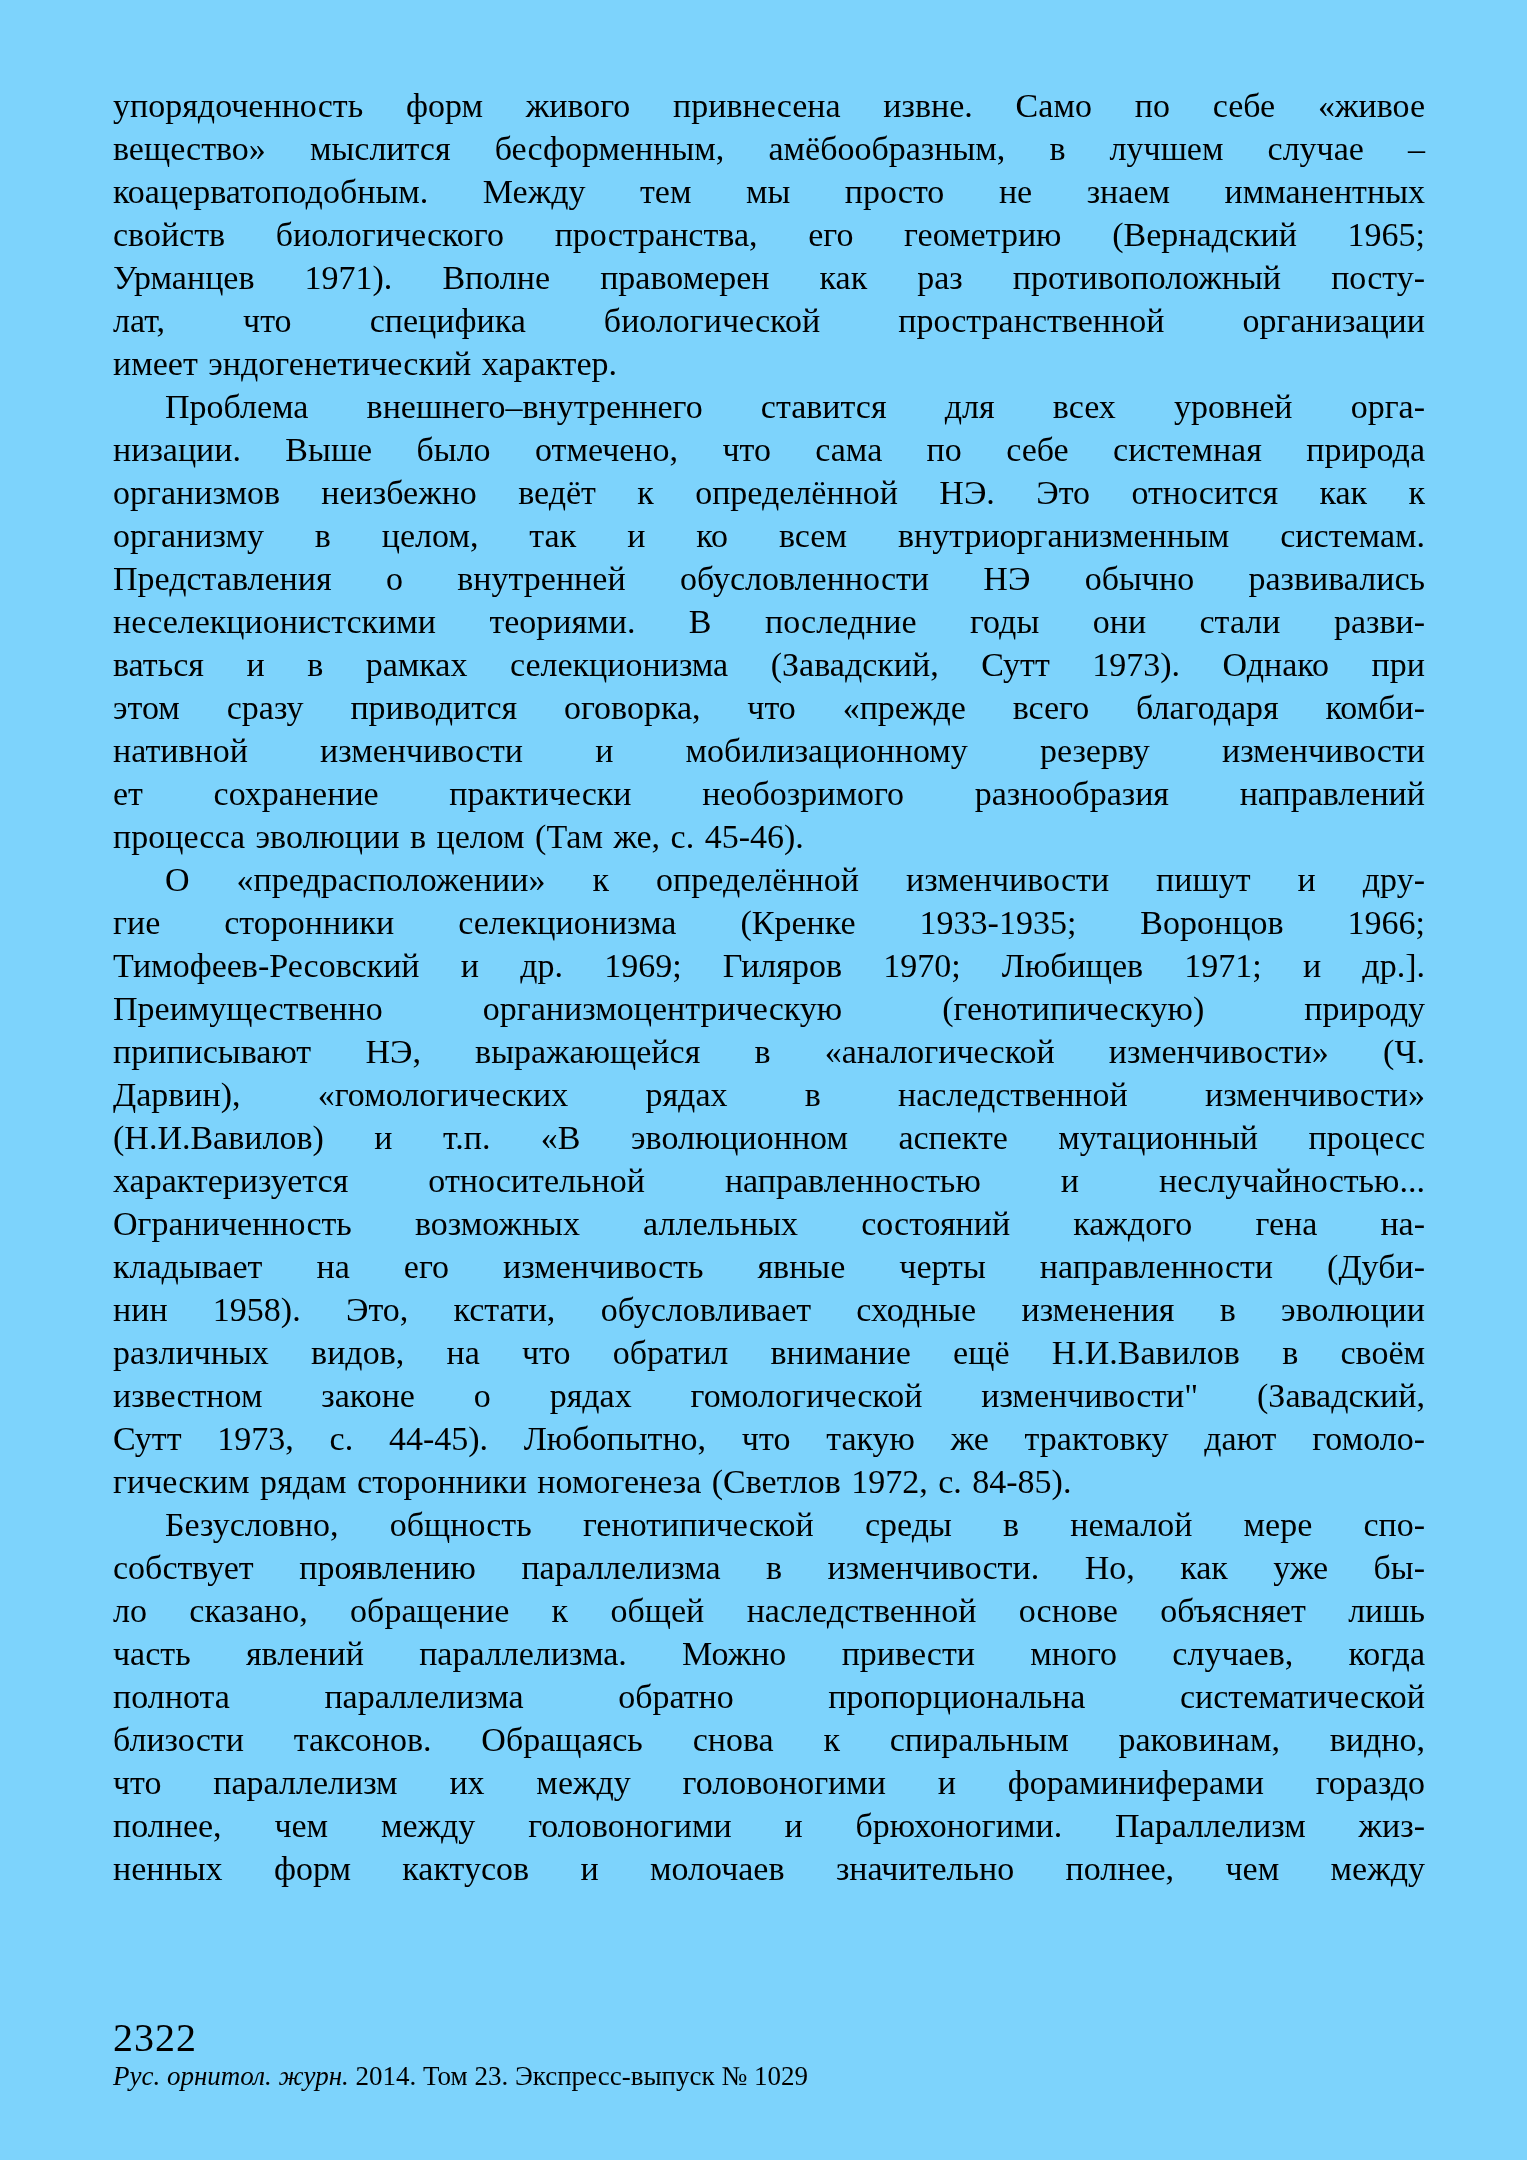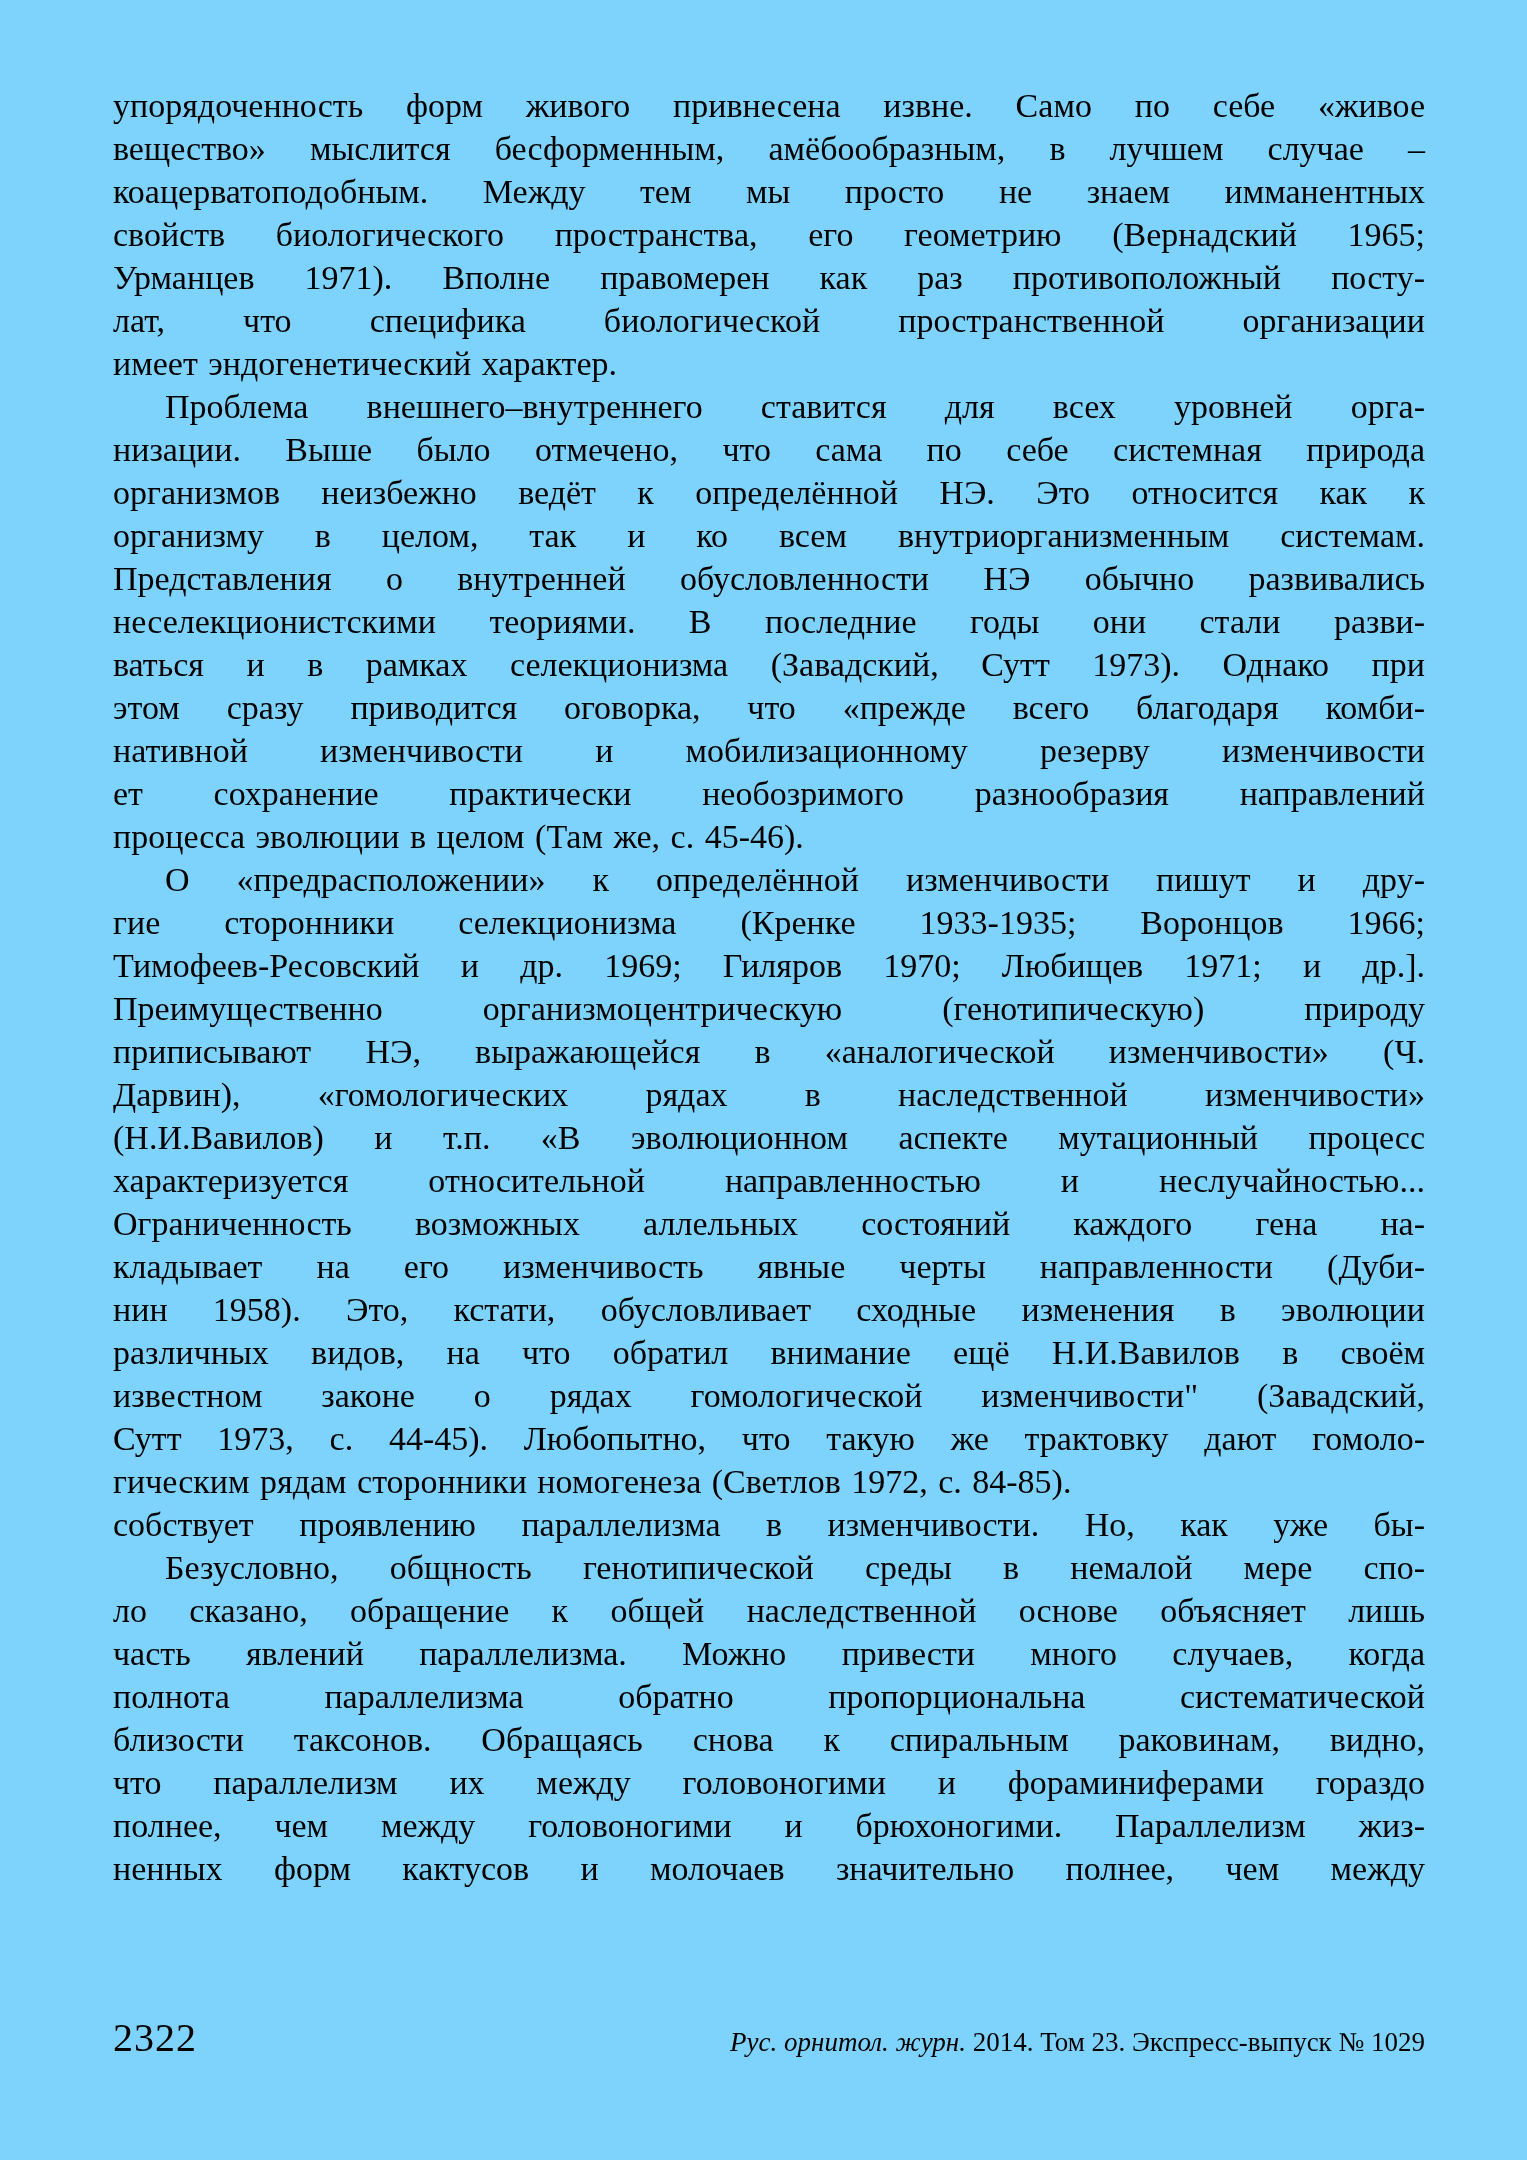--- a/index.html
+++ b/index.html
@@ -42,20 +42,21 @@
     text-align-last: left;
   }
   .footer {
     position: absolute;
     left: 113px;
     right: 102px;
     top: 2014px;
     display: flex;
     justify-content: space-between;
     align-items: baseline;
+    flex-direction: column;
   }
   .page-number {
     font-size: 40px;
     letter-spacing: 1px;
   }
   .journal-ref {
     font-size: 27px;
   }
   .journal-ref .italic {
     font-style: italic;
@@ -94,22 +95,22 @@
       <div class="line">Дарвин), «гомологических рядах в наследственной изменчивости»</div>
       <div class="line">(Н.И.Вавилов) и т.п. «В эволюционном аспекте мутационный процесс</div>
       <div class="line">характеризуется относительной направленностью и неслучайностью...</div>
       <div class="line">Ограниченность возможных аллельных состояний каждого гена на-</div>
       <div class="line">кладывает на его изменчивость явные черты направленности (Дуби-</div>
       <div class="line">нин 1958). Это, кстати, обусловливает сходные изменения в эволюции</div>
       <div class="line">различных видов, на что обратил внимание ещё Н.И.Вавилов в своём</div>
       <div class="line">известном законе о рядах гомологической изменчивости" (Завадский,</div>
       <div class="line">Сутт 1973, с. 44-45). Любопытно, что такую же трактовку дают гомоло-</div>
       <div class="line last">гическим рядам сторонники номогенеза (Светлов 1972, с. 84-85).</div>
+      <div class="line indent">Безусловно, общность генотипической среды в немалой мере спо-</div>
       <div class="line">собствует проявлению параллелизма в изменчивости. Но, как уже бы-</div>
-      <div class="line indent">Безусловно, общность генотипической среды в немалой мере спо-</div>
       <div class="line">ло сказано, обращение к общей наследственной основе объясняет лишь</div>
       <div class="line">часть явлений параллелизма. Можно привести много случаев, когда</div>
       <div class="line">полнота параллелизма обратно пропорциональна систематической</div>
       <div class="line">близости таксонов. Обращаясь снова к спиральным раковинам, видно,</div>
       <div class="line">что параллелизм их между головоногими и фораминиферами гораздо</div>
       <div class="line">полнее, чем между головоногими и брюхоногими. Параллелизм жиз-</div>
       <div class="line">ненных форм кактусов и молочаев значительно полнее, чем между</div>
     </div>
 
   <div class="footer">

